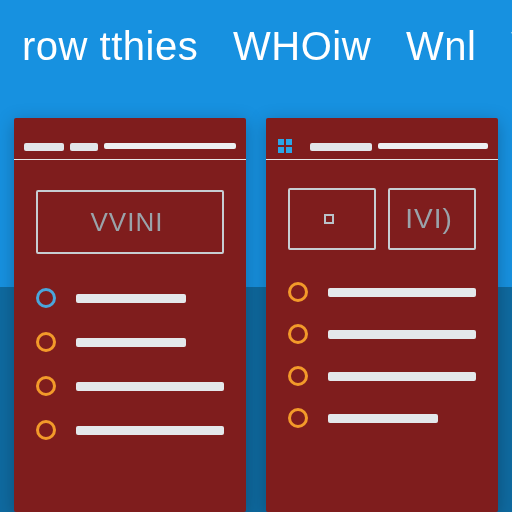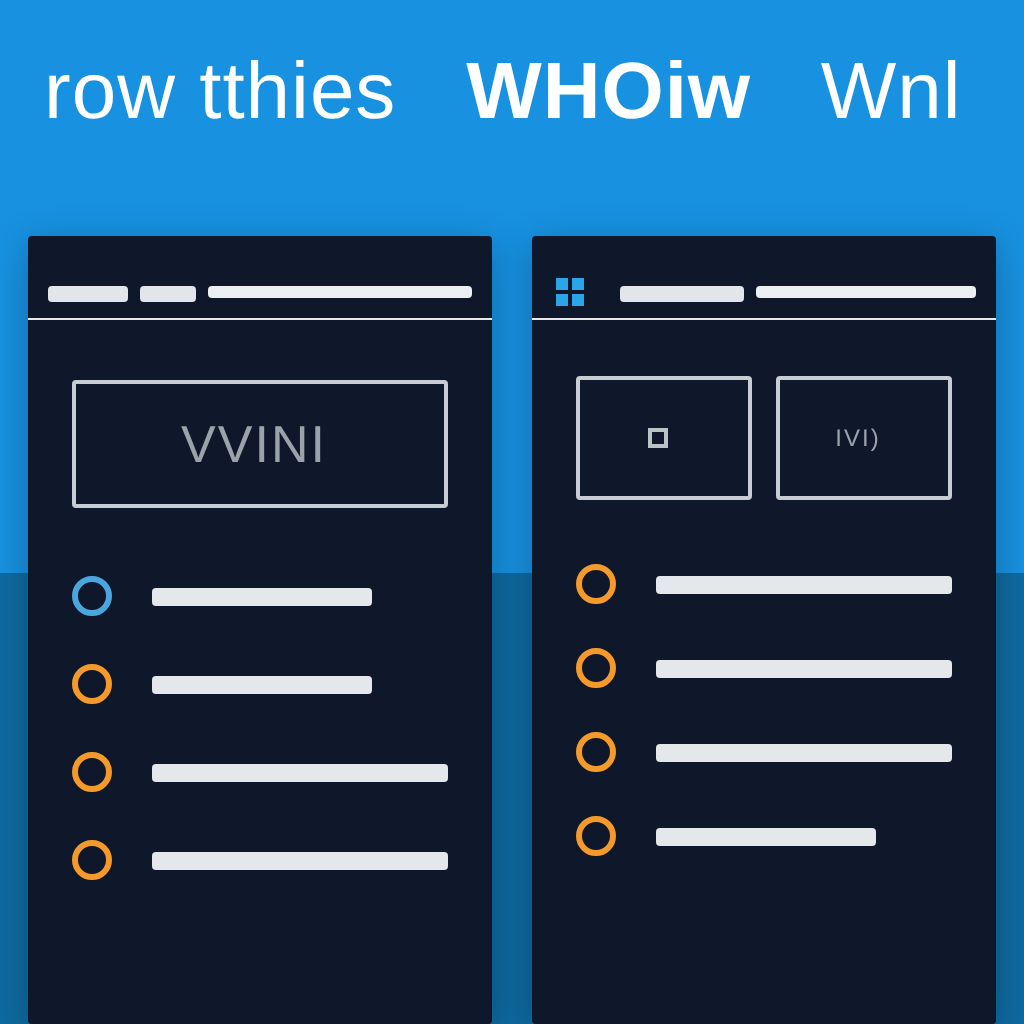--- a/index.html
+++ b/index.html
@@ -17,31 +17,31 @@
     padding: 24px 16px 0 22px;
     color: #fff;
   }
   .hero-text {
     font-size: 40px;
     font-weight: 300;
     letter-spacing: 0.5px;
     white-space: nowrap;
   }
   .hero-text .thin { font-weight: 200; text-align: right; }
-  .hero-text .bold { font-weight: 700; }
+  .hero-text .bold { font-weight: 400; }
 
   
   .panels {
     display: flex;
     gap: 20px;
     padding: 0 14px;
     height: 394px;
   }
   .panel {
-    background: #0f172a;
+    background: #7f1d1d;
     flex: 1 1 50%;
     border-radius: 2px;
     box-shadow: 0 4px 18px rgba(0,0,0,0.25);
     display: flex;
     flex-direction: column;
     overflow: hidden;
   }
 
   
   .panel-top {
@@ -131,21 +131,21 @@
   }
   .mini-card .sq {
     width: 10px; height: 10px;
     border: 2px solid #b9c2c9;
   }
   .mini-card .txt {
     font-size: 10px;
     color: #aab3ba;
   }
   .mini-card .big {
-    font-size: 12px;
+    font-size: 28px;
     font-weight: 300;
     color: #9aa3aa;
     letter-spacing: 1px;
   }
 
   
   .opts { display: flex; flex-direction: column; gap: 24px; }
   .opts.tight { gap: 22px; }
   .opt {
     display: flex;

